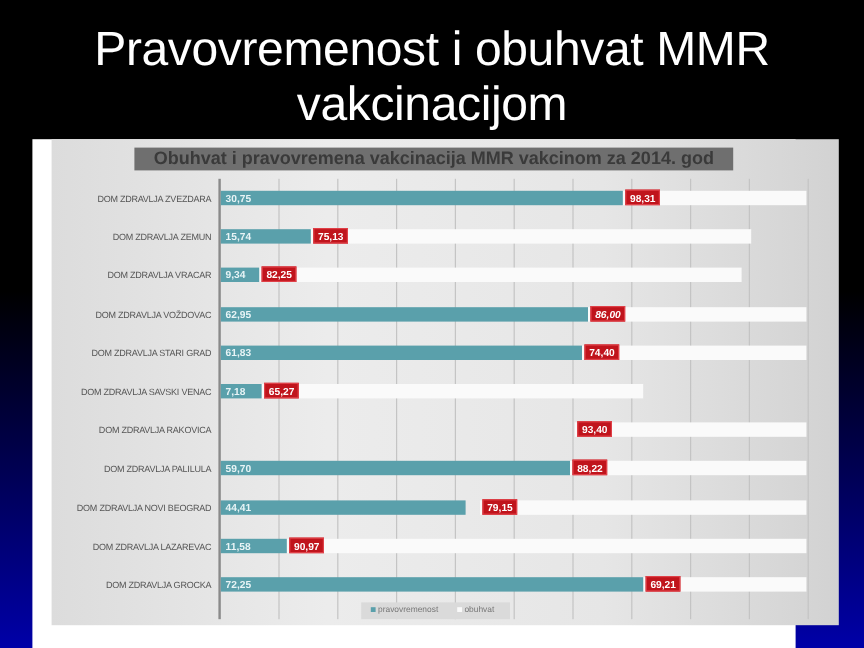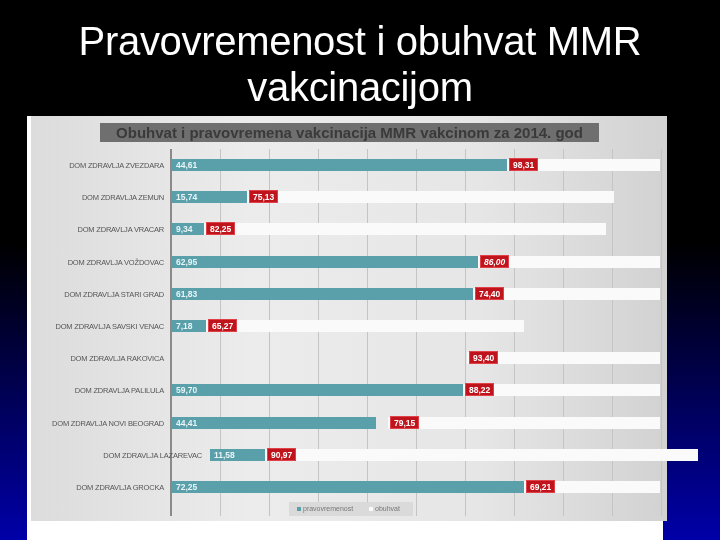--- a/index.html
+++ b/index.html
@@ -2,22 +2,22 @@
 <html><head>
 <meta charset="utf-8">
 <style>
   html,body{margin:0;padding:0;}
   body{width:720px;height:540px;overflow:hidden;position:relative;
     background:linear-gradient(180deg,#000 0%,#000 45%,#00005a 75%,#0000a8 100%);
     font-family:"Liberation Serif",serif;}
   .slide-title{position:absolute;left:0;top:18px;width:720px;text-align:center;color:#fff;
     font-family:Liberation Sans, sans-serif;font-size:40px;line-height:46px;letter-spacing:-0.3px;}
   .chart-panel{position:absolute;left:27px;top:116px;width:636px;height:424px;background:#fff;}
-  .chart-bg{position:absolute;left:4px;top:0;width:636px;height:405px;
-    background:linear-gradient(90deg,#dcdcdc 0%,#ececec 35%,#e6e6e6 70%,#d2d2d2 100%);}
+  .chart-bg{position:absolute;left:16px;top:0;width:636px;height:405px;
+    background:linear-gradient(90deg,#dcdcdc 0%,#ececec 35%,#e6e6e6 70%,#d2d2d2 100%);padding-left:20px;}
   .chart-title{position:absolute;left:69px;top:7px;width:499px;height:19px;background:#6f6f6f;
     color:#3a3a3a;font-family:"Liberation Sans",sans-serif;font-weight:bold;font-size:15px;line-height:19px;
     text-align:center;white-space:nowrap;overflow:hidden;}
   .axis-line{position:absolute;left:139px;top:33px;width:2px;height:367px;background:#8a8a8a;}
   .gridline{position:absolute;top:33px;width:1px;height:367px;background:#c4c4c4;}
   .row{position:absolute;left:0;height:14px;width:636px;}
   .row-label{position:absolute;right:503px;top:0;height:14px;line-height:14px;font-size:7.5px;
     font-family:"Liberation Sans",sans-serif;color:#555;white-space:nowrap;text-align:right;letter-spacing:-0.2px;}
   .bar-white{position:absolute;top:0;height:12px;background:#fafafa;}
   .bar-teal{position:absolute;left:141px;top:0;height:12px;background:#5aa0ab;}
@@ -54,21 +54,21 @@
         <div class="gridline" style="left: 581px;"></div>
         <div class="gridline" style="left: 630px;"></div>
       </div>
     <div class="axis-line"></div>
 
     <div id="rows">
         <div class="row" style="top: 43px;">
           <div class="row-label">DOM ZDRAVLJA ZVEZDARA</div>
           <div class="bar-white" style="left: 476px; width: 153px;"></div>
           <div class="bar-teal" style="width: 335px;">
-            <span class="teal-val">44,61</span>
+            <span class="teal-val">30,75</span>
           </div>
           <span class="red-val" style="left: 478px;">98,31</span>
         </div>
         <div class="row" style="top: 75.2px;">
           <div class="row-label">DOM ZDRAVLJA ZEMUN</div>
           <div class="bar-white" style="left: 216px; width: 367px;"></div>
           <div class="bar-teal" style="width: 75px;">
             <span class="teal-val">15,74</span>
           </div>
           <span class="red-val" style="left: 218px;">75,13</span>
@@ -119,21 +119,21 @@
           <span class="red-val" style="left: 434px;">88,22</span>
         </div>
         <div class="row" style="top: 300.6px;">
           <div class="row-label">DOM ZDRAVLJA NOVI BEOGRAD</div>
           <div class="bar-white" style="left: 357px; width: 272px;"></div>
           <div class="bar-teal" style="width: 204px;">
             <span class="teal-val">44,41</span>
           </div>
           <span class="red-val" style="left: 359px;">79,15</span>
         </div>
-        <div class="row" style="top: 332.8px; margin-left: 38px;">
+        <div class="row" style="top: 332.8px;">
           <div class="row-label">DOM ZDRAVLJA LAZAREVAC</div>
           <div class="bar-white" style="left: 196px; width: 433px;"></div>
           <div class="bar-teal" style="width: 55px;">
             <span class="teal-val">11,58</span>
           </div>
           <span class="red-val" style="left: 198px;">90,97</span>
         </div>
         <div class="row" style="top: 365px;">
           <div class="row-label">DOM ZDRAVLJA GROCKA</div>
           <div class="bar-white" style="left: 493px; width: 136px;"></div>

